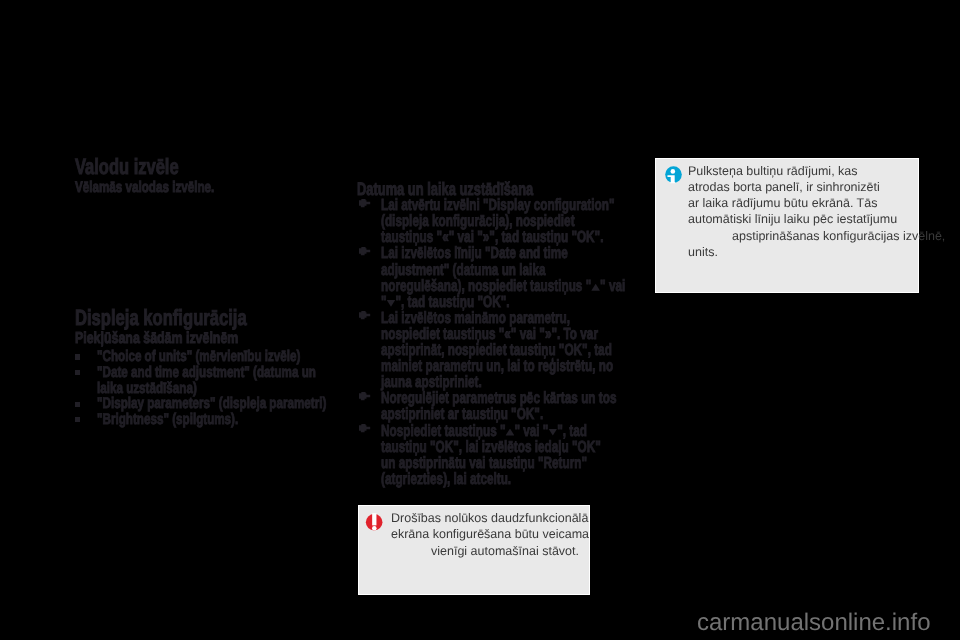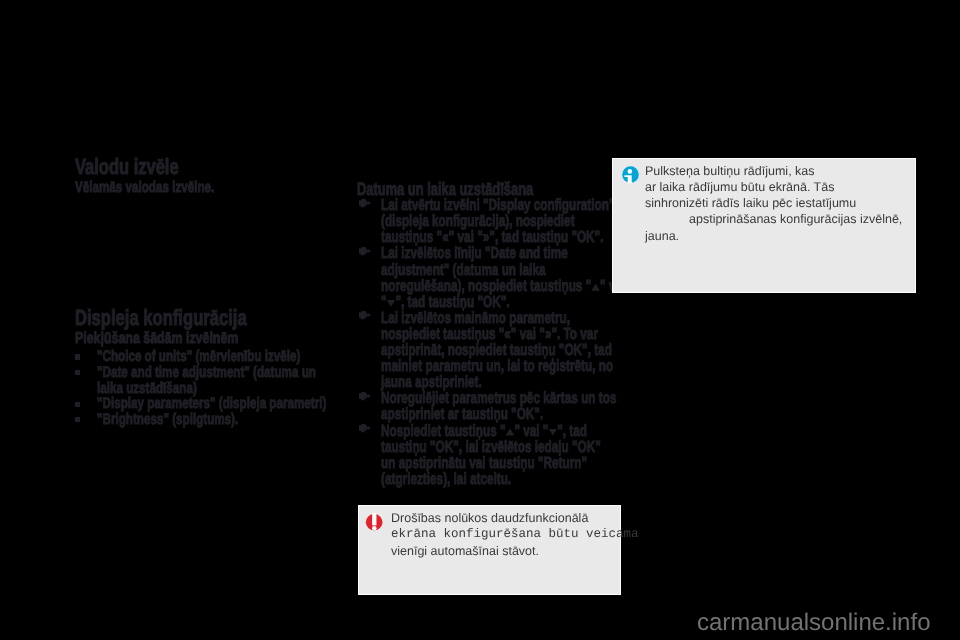--- a/index.html
+++ b/index.html
@@ -81,42 +81,43 @@
       <div class="btxt" style="left: 22.5px; top: 209.3px; font-size: 16.2px; transform: scaleX(0.727); white-space: pre;">apstipriniet ar taustiņu "OK".</div>
       <svg viewBox="8 0 96 78" width="11.2" height="9.1" style="position: absolute; left: 0.2px; top: 228px; overflow: visible;">
         <path fill="#211f26" d="M28 0 H64 V10 H28 Z M8 10 H72 V24 H104 V46 H72 V58 H56 V70 H24 V58 H8 Z"></path>
       </svg>
       <div class="btxt" style="left: 22.5px; top: 225.4px; font-size: 16.2px; transform: scaleX(0.727); white-space: pre;">Nospiediet taustiņus "<span class="tri"></span>" vai "<span class="tri dn"></span>", tad</div>
       <div class="btxt" style="left: 22.5px; top: 241.5px; font-size: 16.2px; transform: scaleX(0.727); white-space: pre;">taustiņu "OK", lai izvēlētos iedaļu "OK"</div>
       <div class="btxt" style="left: 22.5px; top: 257.6px; font-size: 16.2px; transform: scaleX(0.727); white-space: pre;">un apstiprinātu vai taustiņu "Return"</div>
       <div class="btxt" style="left: 22.5px; top: 273.7px; font-size: 16.2px; transform: scaleX(0.727); white-space: pre;">(atgriezties), lai atceltu.</div>
     </div>
 
-  <div class="box" id="infobox" style="left:612px;top:158px;width:304px;height:135px;">
+  <div class="box" id="infobox" style="left:655px;top:158px;width:264px;height:135px;">
     <svg width="19" height="21" viewBox="0 0 38 42" style="position:absolute;left:8.5px;top:6.6px;">
       <circle cx="17.0" cy="17.2" r="16.6" fill="#03a5d6"></circle>
       <ellipse cx="15.7" cy="10.9" rx="4.6" ry="4.7" fill="#fff"></ellipse>
       <path d="M4.9 18.3 L19.4 18.3 L19.4 32.2 L21.8 34.6 L9.4 34.6 L11.4 32.2 L11.4 22.0 L4.9 22.0 Z" fill="#fff"></path>
     </svg>
     <div id="info-text" class="btext" style="left: 32px; top: 4px; font-size: 12.5px; line-height: 16.15px;">
         <div style="white-space: pre;">Pulksteņa bultiņu rādījumi, kas</div>
+        <div style="white-space: pre;">atrodas borta panelī, ir sinhronizēti</div>
         <div style="white-space: pre;">ar laika rādījumu būtu ekrānā. Tās</div>
-        <div style="white-space: pre;">sinhronizēti rādīs laiku pēc iestatījumu</div>
+        <div style="white-space: pre;">automātiski līniju laiku pēc iestatījumu</div>
         <div style="white-space: pre; margin-left: 44px;">apstiprināšanas konfigurācijas izvēlnē,</div>
-        <div style="white-space: pre;">jauna.</div>
+        <div style="white-space: pre;">units.</div>
       </div>
   </div>
 
-  <div class="box" id="warnbox" style="left:358px;top:505px;width:263px;height:90px;">
+  <div class="box" id="warnbox" style="left:358px;top:505px;width:232px;height:90px;">
     <svg width="20" height="22" viewBox="0 0 40 44" style="position:absolute;left:6.4px;top:7.0px;">
       <circle cx="18.3" cy="18.5" r="16.6" fill="#e0222c"></circle>
       <path d="M14.3 0.4h8.6v24.4h-8.6z" fill="#fff"></path>
       <circle cx="18.6" cy="30.6" r="4.6" fill="#fff"></circle>
     </svg>
     <div id="warn-text" class="btext" style="left: 32px; top: 4px; font-size: 12.5px; line-height: 16.3px;">
         <div style="white-space: pre;">Drošības nolūkos daudzfunkcionālā</div>
-        <div style="white-space: pre; font-family: Liberation Mono, monospace;">ekrāna konfigurēšana būtu veicama</div>
-        <div style="white-space: pre;">vienīgi automašīnai stāvot.</div>
+        <div style="white-space: pre;">ekrāna konfigurēšana būtu veicama</div>
+        <div style="white-space: pre; margin-left: 40px;">vienīgi automašīnai stāvot.</div>
       </div>
   </div>
 
   <div class="wm" style="left:681px;top:608.5px;">carmanualsonline.info</div>
 </div>
 
 </body></html>

